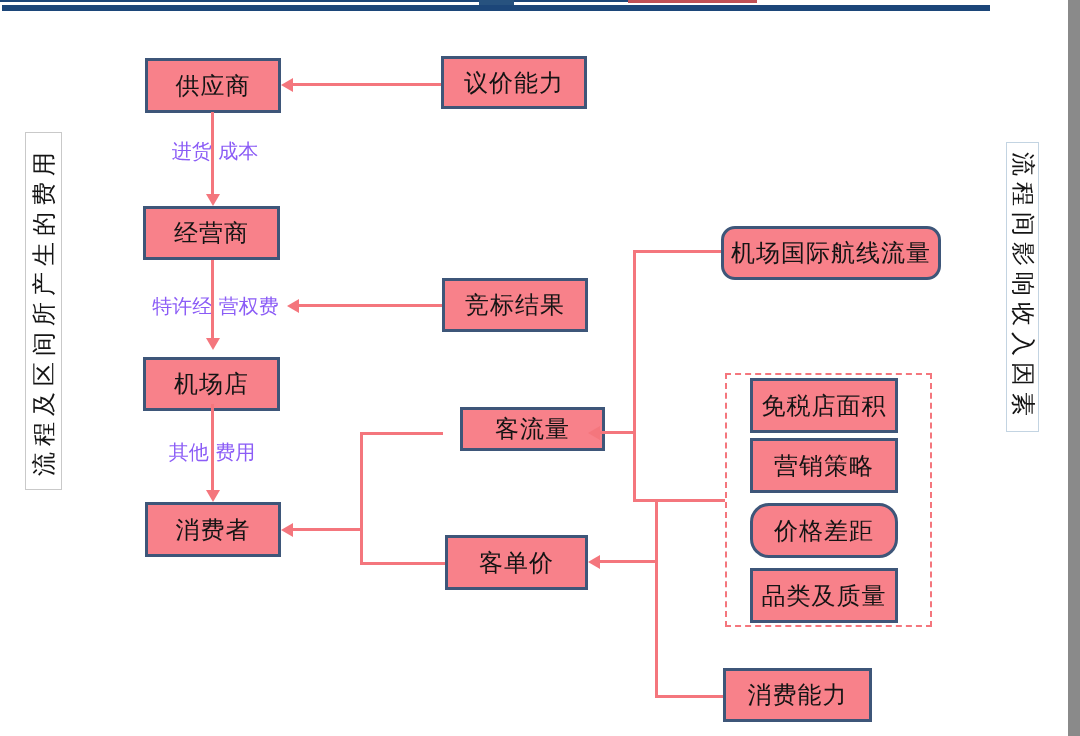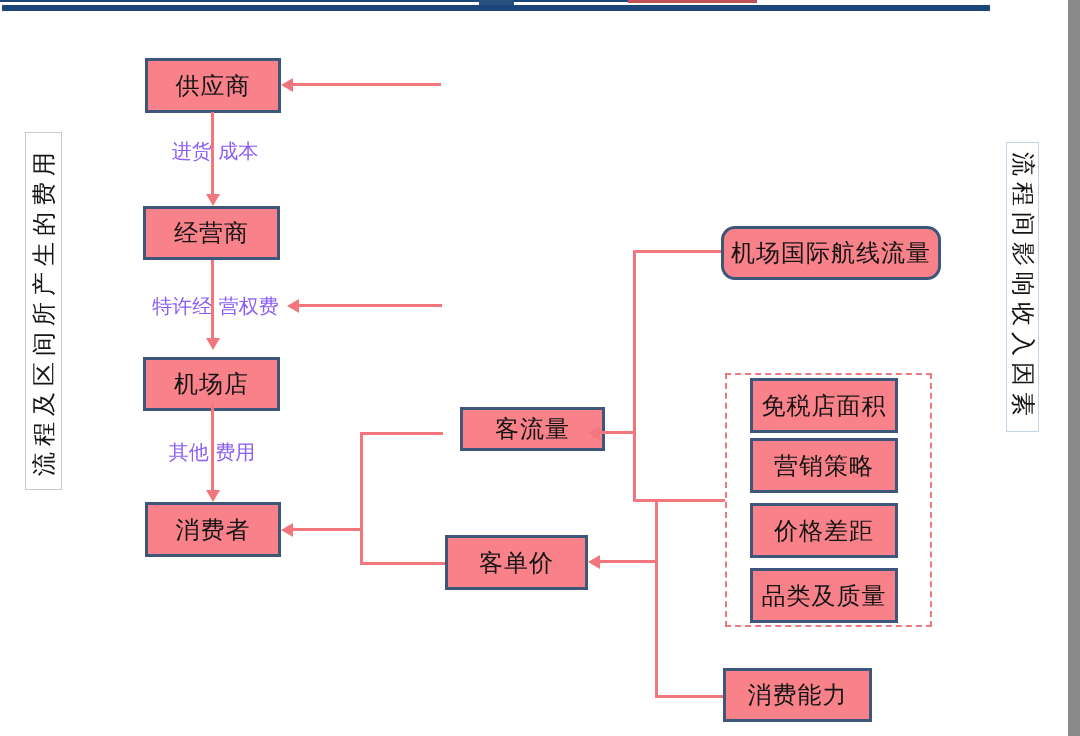--- a/index.html
+++ b/index.html
@@ -78,29 +78,31 @@
   </div>
   <div class="vlabel vlabel-right" style="left:1006px;top:142px;width:33px;height:290px;">
     <span class="rot-cw">流程间影响收入因素</span>
   </div>
 
   <div class="node" style="left:145px;top:58px;width:136px;height:55px;">供应商</div>
   <div class="node" style="left:143px;top:206px;width:137px;height:54px;">经营商</div>
   <div class="node" style="left:143px;top:350px;width:137px;height:54px;margin-top:7px;">机场店</div>
   <div class="node" style="left:145px;top:502px;width:136px;height:55px;">消费者</div>
 
+  <div class="node" style="left:441px;top:56px;width:146px;height:53px;">议价能力</div>
+  <div class="node" style="left:442px;top:278px;width:146px;height:54px;">竞标结果</div>
   <div class="node" style="left:460px;top:407px;width:145px;height:44px;">客流量</div>
   <div class="node" style="left:445px;top:535px;width:143px;height:55px;">客单价</div>
 
   <div class="node" style="left:721px;top:226px;width:220px;height:54px;border-radius:14px;">机场国际航线流量</div>
 
   <div class="dashed-group"></div>
   <div class="node" style="left:750px;top:378px;width:148px;height:55px;">免税店面积</div>
   <div class="node" style="left:750px;top:438px;width:148px;height:55px;">营销策略</div>
-  <div class="node" style="left:750px;top:503px;width:148px;height:55px;">价格差距</div>
+  <div class="node" style="left:750px;top:503px;width:148px;height:55px;border-radius:19px;">价格差距</div>
   <div class="node" style="left:750px;top:568px;width:148px;height:55px;">品类及质量</div>
 
   <div class="node" style="left:723px;top:668px;width:149px;height:54px;">消费能力</div>
 
   <div class="edge-label" style="left:160px;top:138px;width:110px;height:26px;">进货 成本</div>
   <div class="edge-label" style="left:148px;top:293px;width:135px;height:26px;">特许经 营权费</div>
   <div class="edge-label" style="left:162px;top:439px;width:100px;height:26px;">其他 费用</div>
 
   <div class="ln" style="left:293px;top:83px;width:148px;height:3px;"></div>
   <div class="ah-left" style="left:281px;top:78px;"></div>

